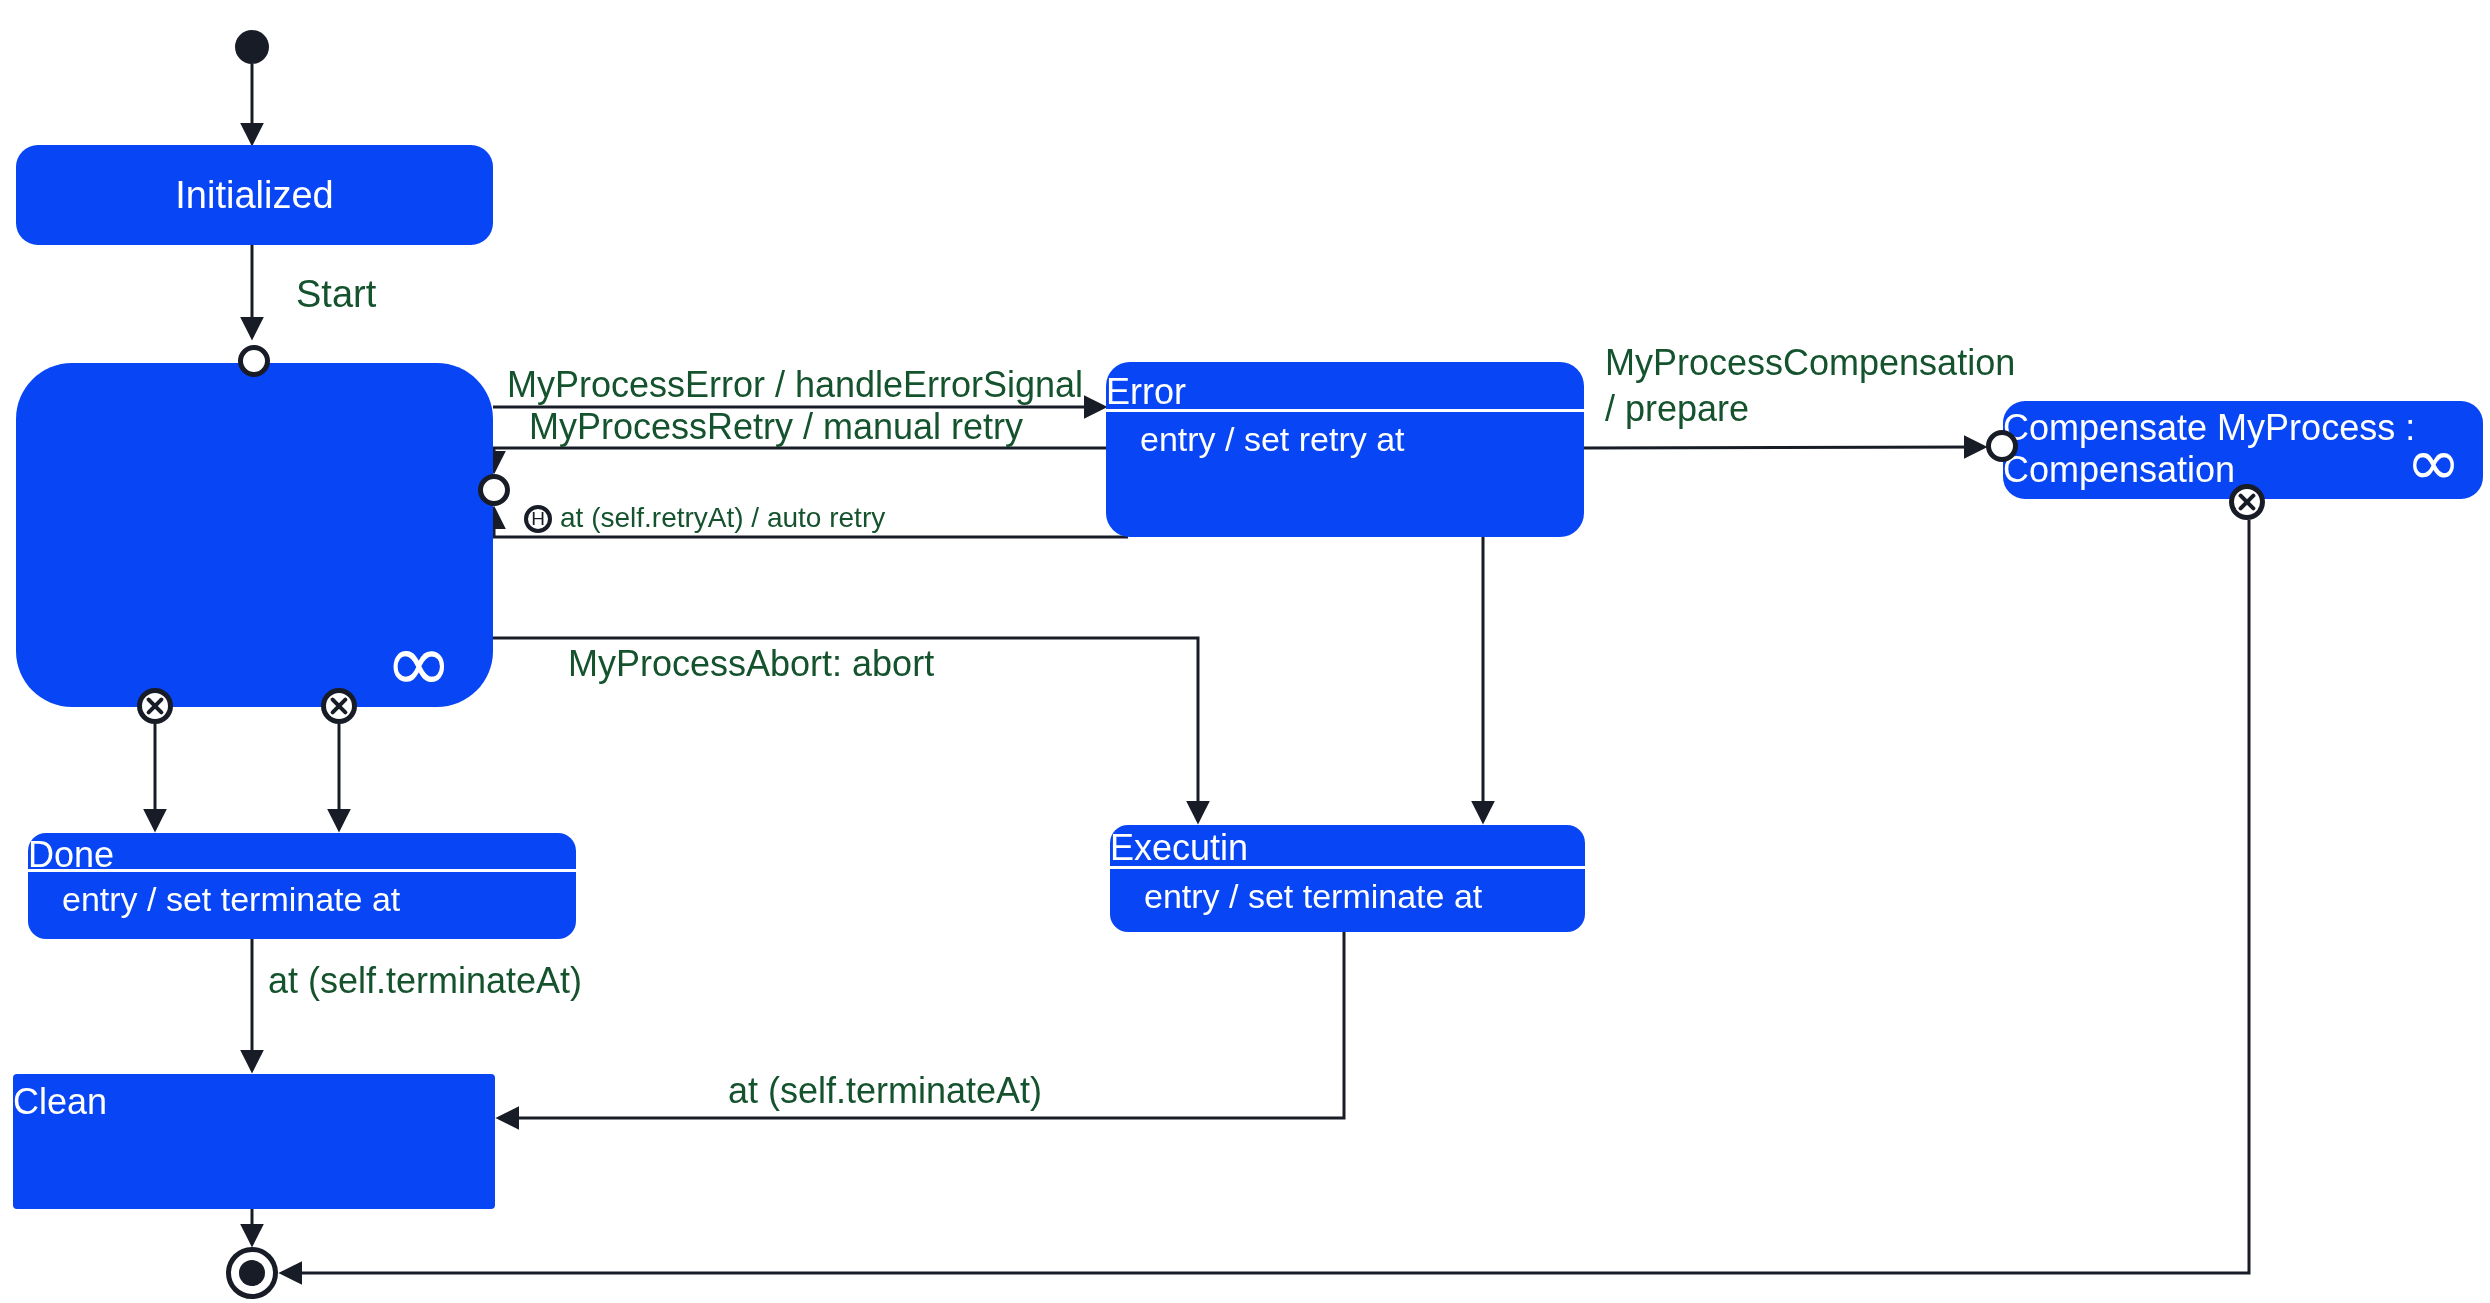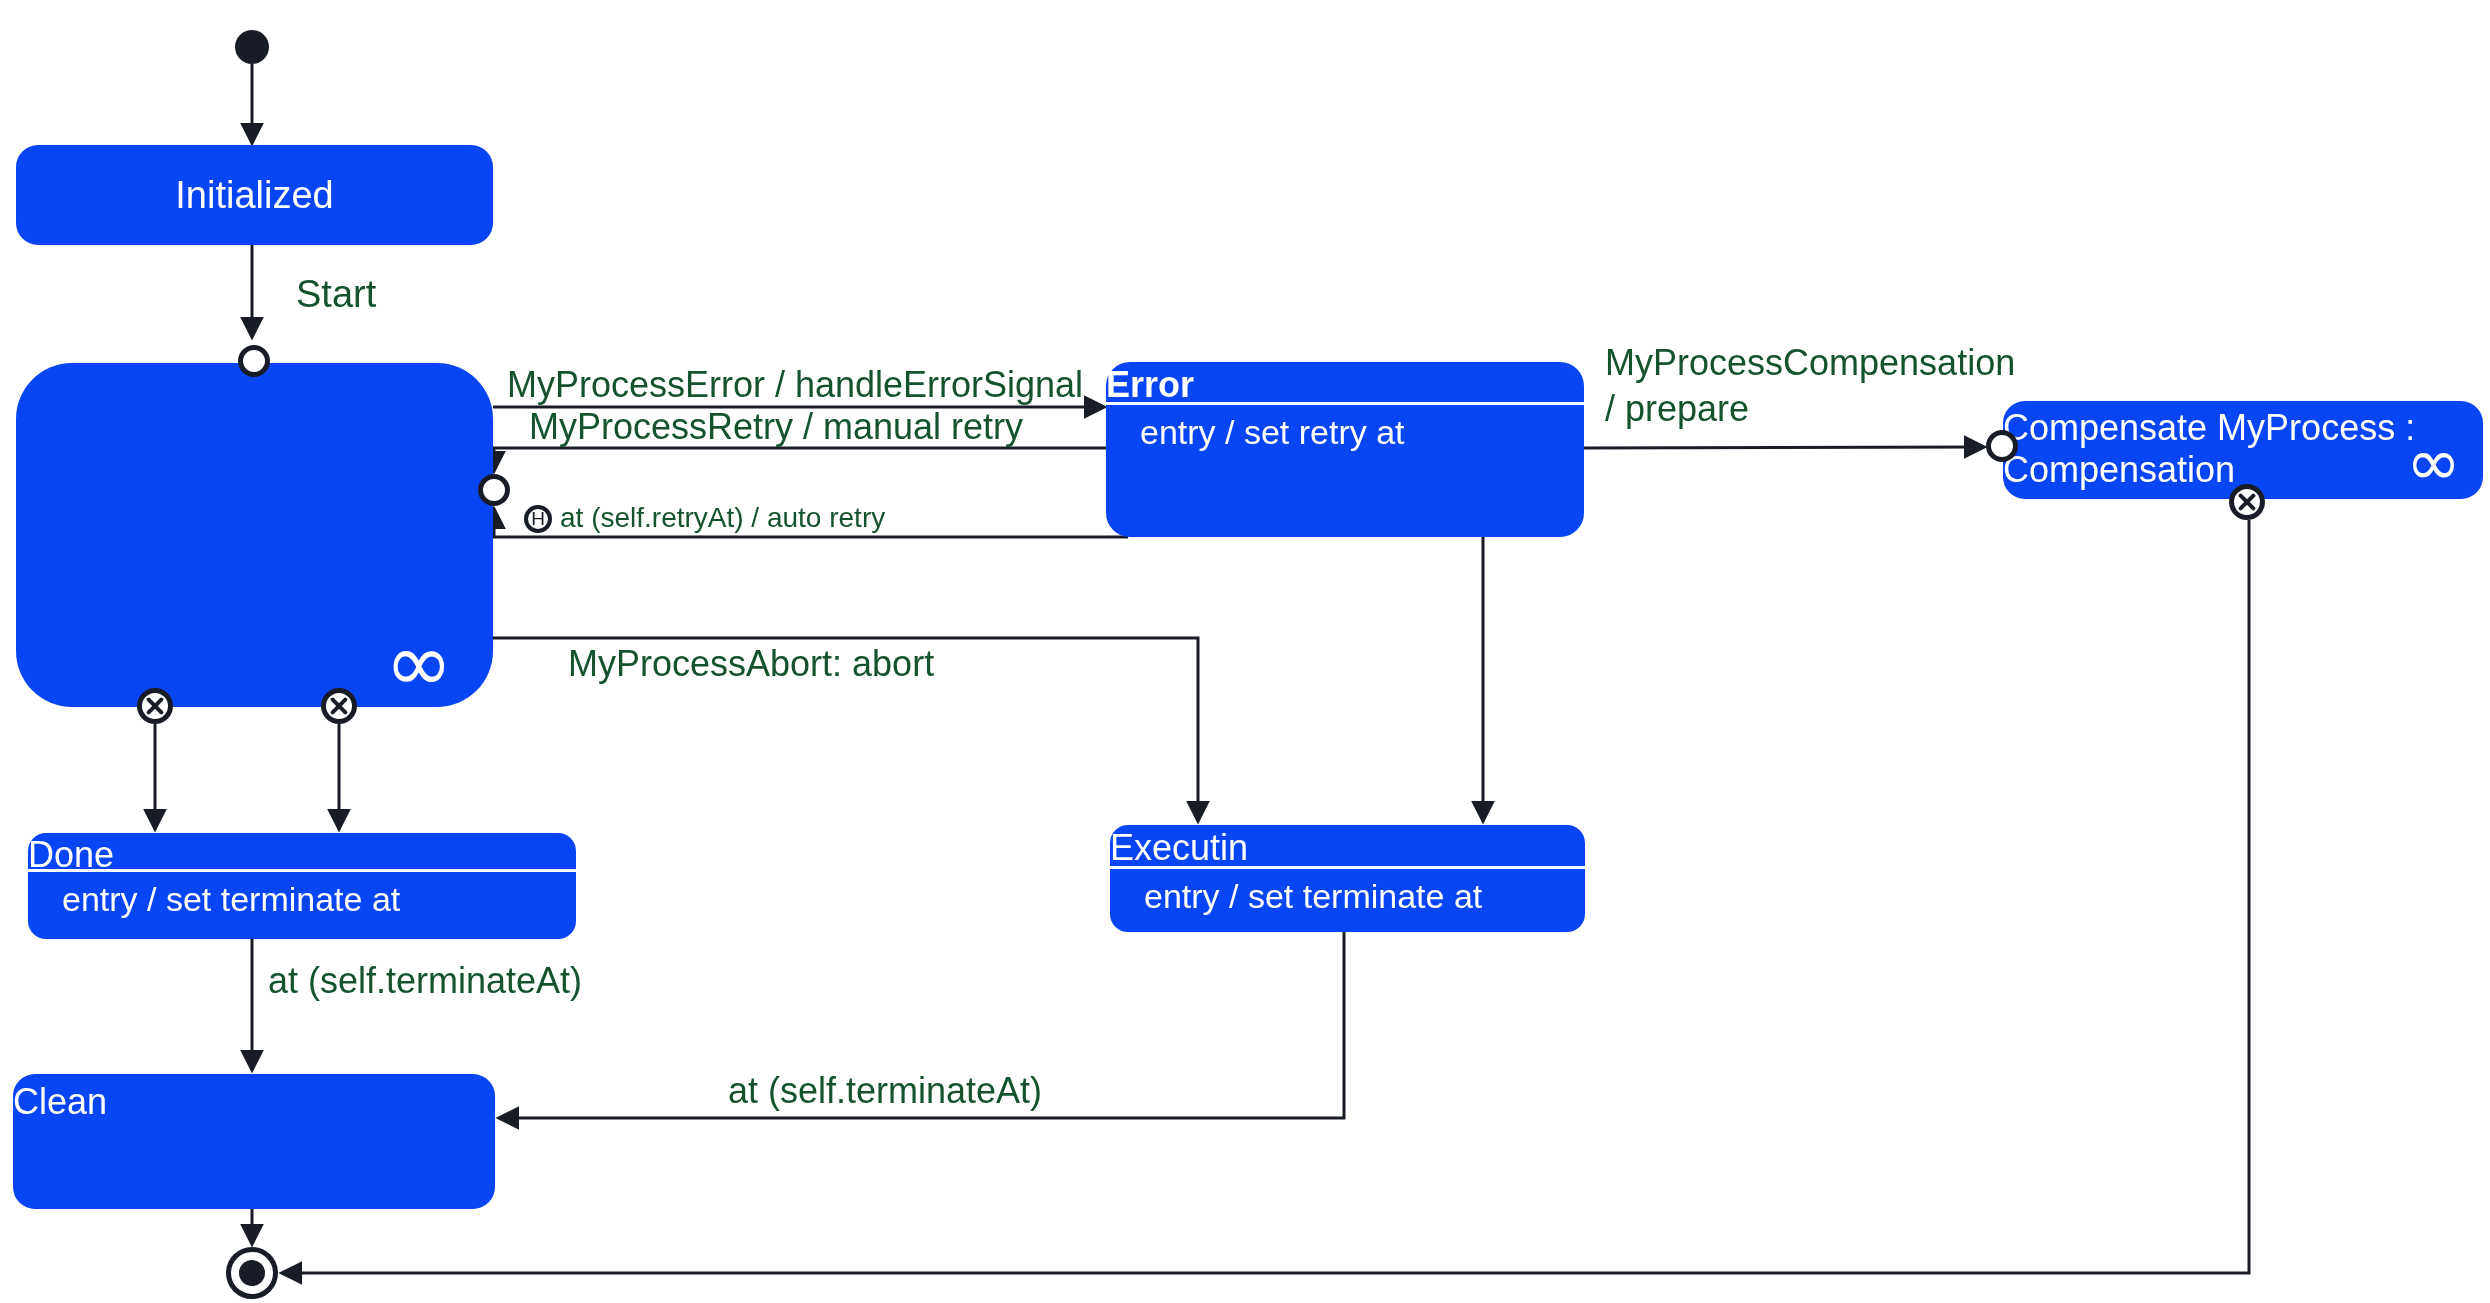--- a/index.html
+++ b/index.html
@@ -62,21 +62,21 @@
 
   <div class="state flex-center" style="left:16px; top:145px; width:477px; height:100px; border-radius:22px;">
     <div class="title" style="font-size:38px;">Initialized</div>
   </div>
 
   <div class="state" style="left:16px; top:363px; width:477px; height:344px; border-radius:56px;">
     <span class="infinity" style="right:40px; bottom:14px; font-size:82px;">∞</span>
   </div>
 
   <div class="state" style="left:1106px; top:362px; width:478px; height:175px; border-radius:24px;">
-    <div class="title" style="height:37px; padding-top:3px;font-weight:bold;">Error</div>
+    <div class="title" style="height:37px; padding-top:10px;">Error</div>
     <div class="divider"></div>
     <div class="entry-line">entry / set retry at</div>
   </div>
 
   <div class="state" style="left:2003px; top:401px; width:480px; height:98px; border-radius:22px;">
     <div class="title" style="padding-top:6px; line-height:42px;">
       <span style="display:block;">Compensate MyProcess :</span>
       <span style="display:block;">Compensation</span>
     </div>
     <span class="infinity" style="right:22px; bottom:12px; font-size:66px;">∞</span>
@@ -87,21 +87,21 @@
     <div class="divider"></div>
     <div class="entry-line">entry / set terminate at</div>
   </div>
 
   <div class="state" style="left:1110px; top:825px; width:475px; height:107px; border-radius:18px;">
     <div class="title" style="height:38px; padding-top:3px;">Executin</div>
     <div class="divider"></div>
     <div class="entry-line">entry / set terminate at</div>
   </div>
 
-  <div class="state" style="left:13px; top:1074px; width:482px; height:135px; border-radius:22px;">
+  <div class="state" style="left:13px; top:1074px; width:482px; height:135px; border-radius:4px;">
     <div class="title" style="padding-top:8px;">Clean</div>
   </div>
 
   <svg class="connectors" width="2490" height="1303" viewBox="0 0 2490 1303">
     <defs>
       <marker id="arr" viewBox="0 0 10 10" refX="8.5" refY="5" markerWidth="8" markerHeight="8" orient="auto-start-reverse">
         <path d="M0 0 L10 5 L0 10 z" fill="#181c26"></path>
       </marker>
     </defs>
     <g fill="none" stroke="#181c26" stroke-width="3">

